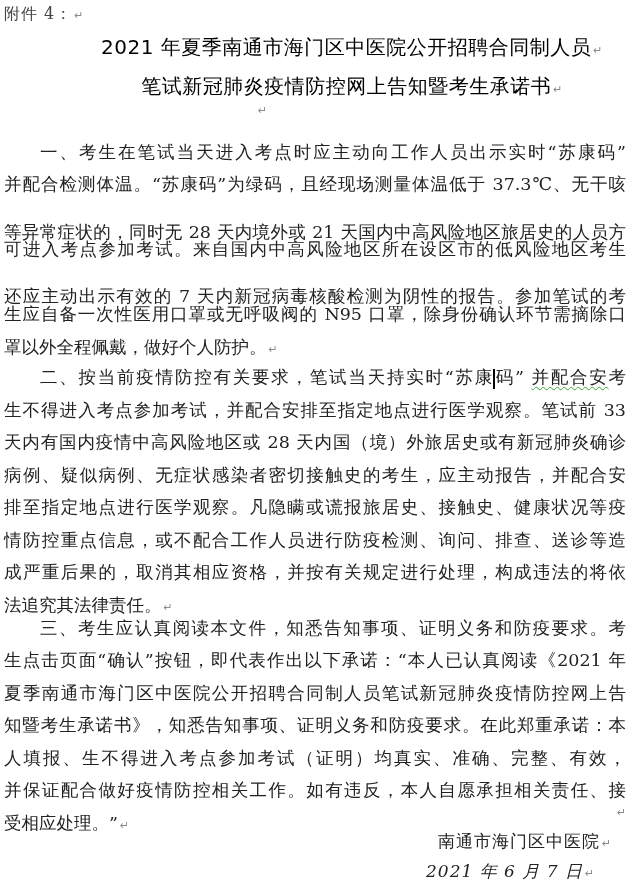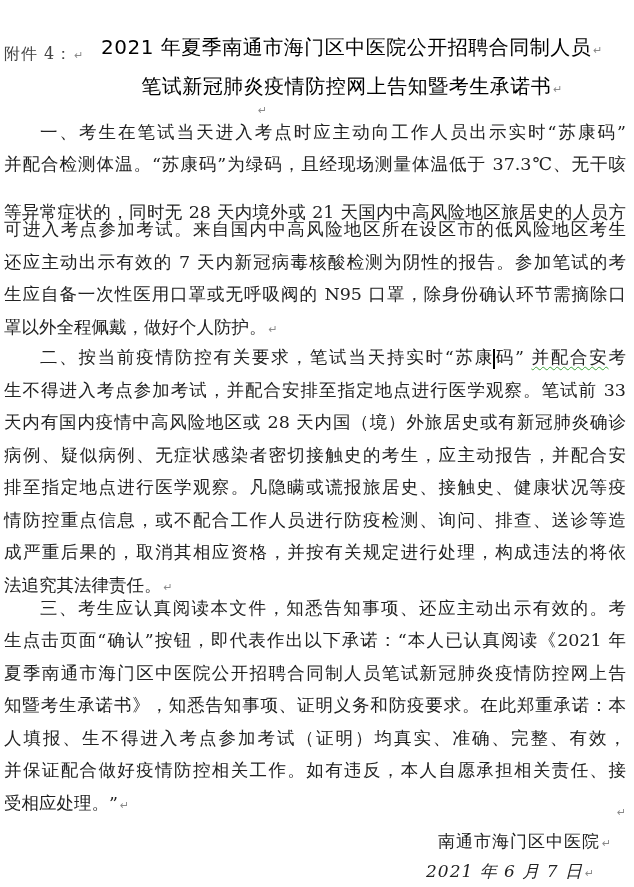--- a/index.html
+++ b/index.html
@@ -1,26 +1,26 @@
 <!DOCTYPE html>
 <html><head>
 <meta charset="utf-8">
 <style>
   html, body { margin: 0; padding: 0; background: #ffffff; }
   body { width: 634px; height: 887px; position: relative; overflow: hidden;
          font-family: "DejaVu Serif", "Liberation Serif", serif; color: #1a1a1a; }
   .mark { color: #8a8a8a; font-size: 11px; font-family: "DejaVu Sans", sans-serif; margin-left: 2px; }
-  .attach { position: absolute; left: 4px; top: 4px; font-size: 16px; color: #444; letter-spacing: 1px; margin-top: 40px; }
+  .attach { position: absolute; left: 4px; top: 4px; font-size: 16px; color: #444; letter-spacing: 1px; }
   .title { position: absolute; left: 0; width: 634px; text-align: center;
            font-family: "DejaVu Sans", "Liberation Sans", sans-serif; font-size: 20px; color: #000; letter-spacing: 0.5px; padding-left: 35px; }
   .t1 { top: 34px; }
   .t2 { top: 73px; }
   .blank-mark { position: absolute; left: 256px; top: 104px; }
   .line { position: absolute; left: 4px; width: 622px; height: 24px; font-size: 17.5px;
-          line-height: 24px; white-space: nowrap; text-align: justify; text-align-last: justify; color: #222; }
+          line-height: 24px; white-space: nowrap; text-align: justify; text-align-last: justify; color: #222; margin-top: 20px; }
   .line.last { text-align-last: left; }
   .line.indent { left: 40px; width: 586px; }
   .cursor { display: inline-block; width: 2px; height: 20px; background: #000; vertical-align: middle; margin: 0 -1px; }
   .squiggle { text-decoration: underline wavy #3aa53a; text-decoration-thickness: 1px; text-underline-offset: 3px; }
   .sign { position: absolute; font-size: 17px; color: #222; letter-spacing: 1px; }
   .endmark { position: absolute; left: 615px; top: 806px; }
 </style>
 </head>
 <body>
 
@@ -35,34 +35,34 @@
   </div>
   <div class="title t2">
     <span>笔试新冠肺炎疫情防控网上告知暨考生承诺书</span><span class="mark">↵</span>
   </div>
   <span class="mark blank-mark">↵</span>
 
   <div class="line indent" style="top:120px">一、考生在笔试当天进入考点时应主动向工作人员出示实时“苏康码”</div>
   <div class="line" style="top:152px">并配合检测体温。“苏康码”为绿码，且经现场测量体温低于 37.3℃、无干咳</div>
   <div class="line" style="top:200px">等异常症状的，同时无 28 天内境外或 21 天国内中高风险地区旅居史的人员方</div>
   <div class="line" style="top:217px">可进入考点参加考试。来自国内中高风险地区所在设区市的低风险地区考生</div>
-  <div class="line" style="top:250px">还应主动出示有效的 7 天内新冠病毒核酸检测为阴性的报告。参加笔试的考</div>
+  <div class="line" style="top:264px">还应主动出示有效的 7 天内新冠病毒核酸检测为阴性的报告。参加笔试的考</div>
   <div class="line" style="top:282px">生应自备一次性医用口罩或无呼吸阀的 N95 口罩，除身份确认环节需摘除口</div>
   <div class="line last" style="top:315px"><span>罩以外全程佩戴，做好个人防护。</span><span class="mark">↵</span></div>
 
   <div class="line indent" style="top:345px"><span>二、按当前疫情防控有关要求，笔试当天持实时“苏康</span><span class="cursor"></span><span>码”</span> <span class="squiggle">并配合安</span><span>考</span></div>
   <div class="line" style="top:378px">生不得进入考点参加考试，并配合安排至指定地点进行医学观察。笔试前 33</div>
   <div class="line" style="top:410px">天内有国内疫情中高风险地区或 28 天内国（境）外旅居史或有新冠肺炎确诊</div>
   <div class="line" style="top:443px">病例、疑似病例、无症状感染者密切接触史的考生，应主动报告，并配合安</div>
   <div class="line" style="top:475px">排至指定地点进行医学观察。凡隐瞒或谎报旅居史、接触史、健康状况等疫</div>
   <div class="line" style="top:508px">情防控重点信息，或不配合工作人员进行防疫检测、询问、排查、送诊等造</div>
   <div class="line" style="top:540px">成严重后果的，取消其相应资格，并按有关规定进行处理，构成违法的将依</div>
   <div class="line last" style="top:573px"><span>法追究其法律责任。</span><span class="mark">↵</span></div>
 
-  <div class="line indent" style="top:596px">三、考生应认真阅读本文件，知悉告知事项、还应主动出示有效的。考</div>
+  <div class="line indent" style="top:596px">三、考生应认真阅读本文件，知悉告知事项、证明义务和防疫要求。考</div>
   <div class="line" style="top:628px">生点击页面“确认”按钮，即代表作出以下承诺：“本人已认真阅读《2021 年</div>
   <div class="line" style="top:661px">夏季南通市海门区中医院公开招聘合同制人员笔试新冠肺炎疫情防控网上告</div>
   <div class="line" style="top:693px">知暨考生承诺书》，知悉告知事项、证明义务和防疫要求。在此郑重承诺：本</div>
   <div class="line" style="top:726px">人填报、生不得进入考点参加考试（证明）均真实、准确、完整、有效，</div>
   <div class="line" style="top:758px">并保证配合做好疫情防控相关工作。如有违反，本人自愿承担相关责任、接</div>
   <div class="line last" style="top:791px"><span>受相应处理。”</span><span class="mark">↵</span></div>
 
   <span class="mark endmark">↵</span>
 
   <div class="sign" style="left:438px; top:830px;"><span>南通市海门区中医院</span><span class="mark">↵</span></div>

